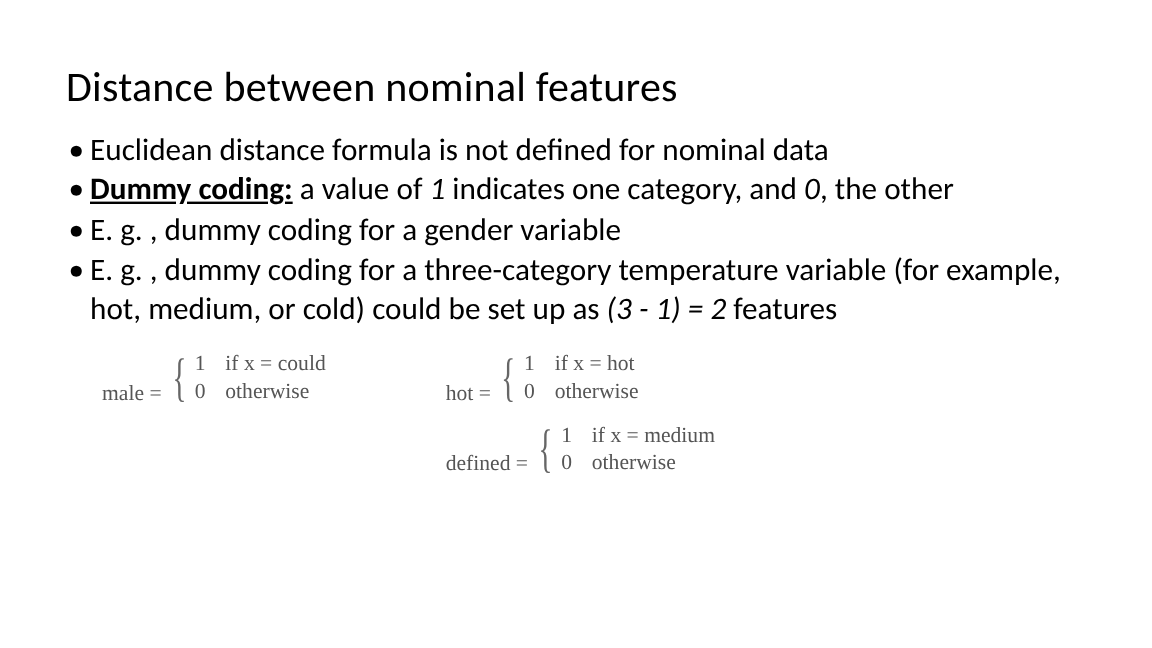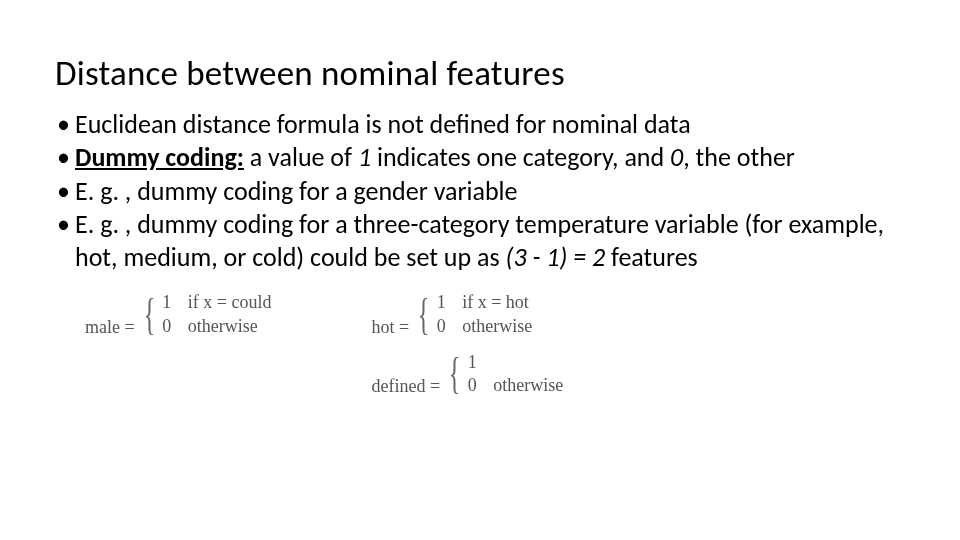--- a/index.html
+++ b/index.html
@@ -113,20 +113,21 @@
             <span>otherwise</span>
           </div>
       </div>
     </div>
     <div class="fblock">
       <span class="lhs">defined =</span>
       <span class="brace">{</span>
       <div class="cases">
         <div class="case">
             <span class="cval">1</span>
+            <span>if x = medium</span>
           </div>
         <div class="case">
             <span class="cval">0</span>
             <span>otherwise</span>
           </div>
       </div>
     </div>
   </div>
 </div>
 

